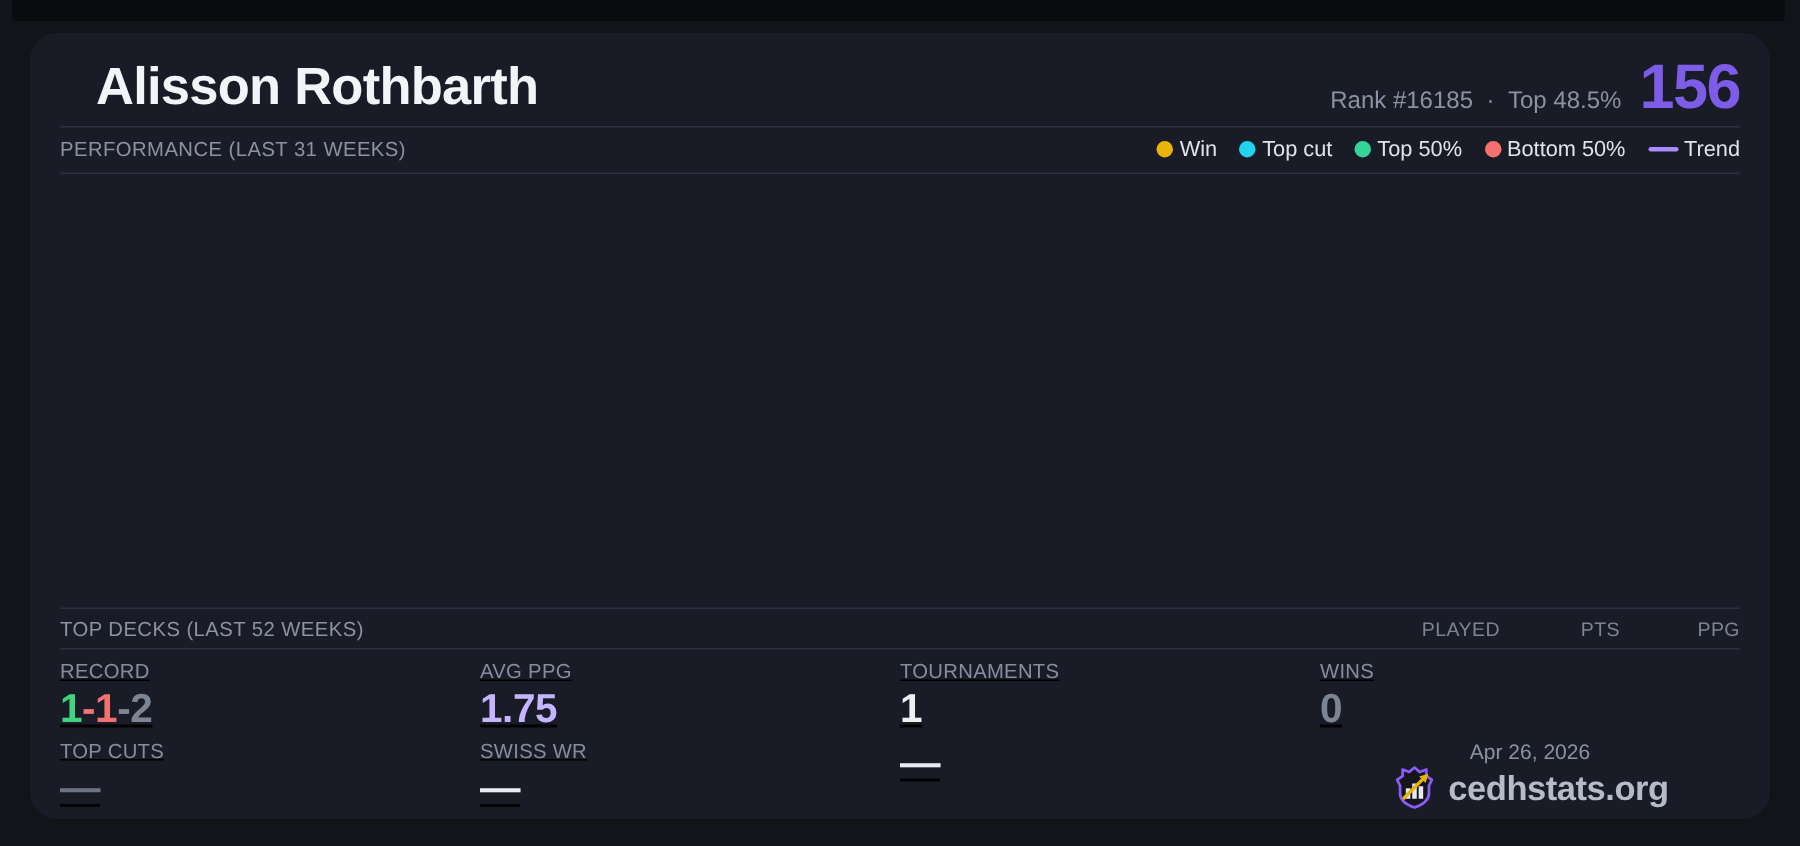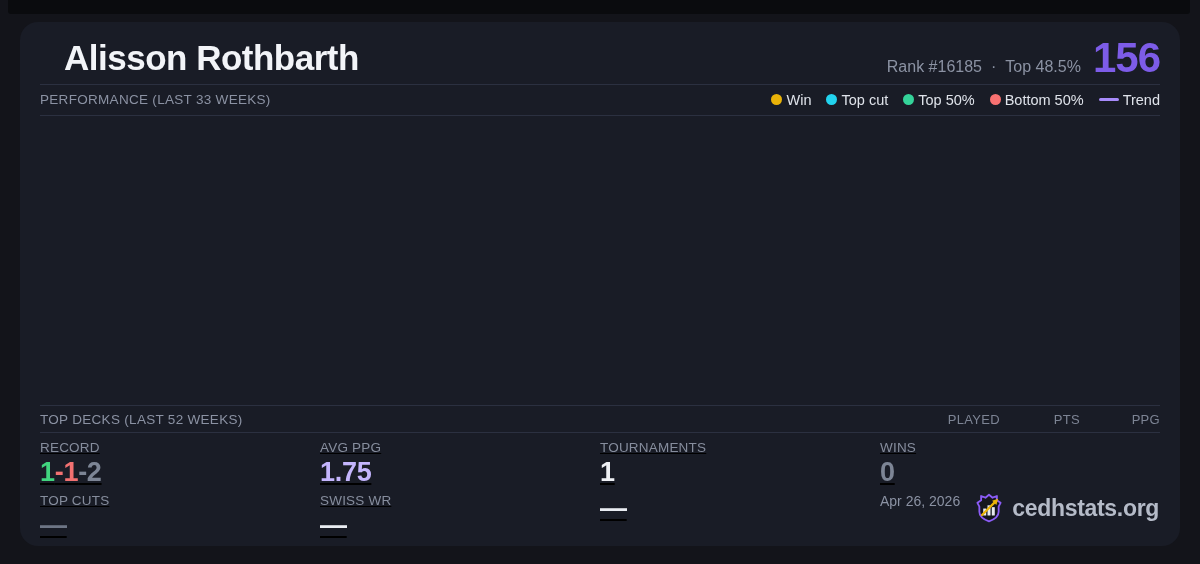--- a/index.html
+++ b/index.html
@@ -63,21 +63,21 @@
     display: grid;
     grid-template-columns: 280px 280px 280px 1fr;
     grid-template-rows: 53px 53px;
     padding-top: 7px;
   }
   .stat-cell { display: flex; flex-direction: column; text-decoration: underline; }
   .stat-label { font-size: 13.5px; color: #868d9d; letter-spacing: 0.2px; margin-bottom: 2px; }
   .stat-value { font-size: 27px; font-weight: 700; line-height: 1.15; letter-spacing: -0.3px; }
 
   
-  .footer-cell { display: flex; flex-direction: row; align-items: flex-start; gap: 14px; }
+  .footer-cell { display: flex; flex-direction: column; align-items: center; gap: 1px; }
   .footer-date { font-size: 14px; color: #8b92a3; font-weight: 500; }
   .brand-row { display: flex; align-items: center; gap: 8px; }
   .brand-text { font-size: 23px; font-weight: 700; color: #b5bbc8; letter-spacing: -0.3px; }
   .brand-logo { width: 30px; height: 30px; display: block; }
 </style>
 </head>
 <body>
 
 <div class="top-bar"></div>
 
@@ -91,21 +91,21 @@
         <span>·</span>
         <span>Top 48.5%</span>
       </div>
       <div class="score-big" style="color: rgb(125, 92, 232);">156</div>
     </div>
   </div>
 
   <div class="divider"></div>
 
   <div class="perf-row">
-    <div class="section-label">PERFORMANCE (LAST 33 WEEKS)</div>
+    <div class="section-label">PERFORMANCE (LAST 31 WEEKS)</div>
     <div class="legend">
       <div class="legend-item">
         <span class="legend-dot" style="background: rgb(234, 179, 8);"></span>
         <span class="legend-label">Win</span>
       </div>
       <div class="legend-item">
         <span class="legend-dot" style="background: rgb(34, 211, 238);"></span>
         <span class="legend-label">Top cut</span>
       </div>
       <div class="legend-item">

